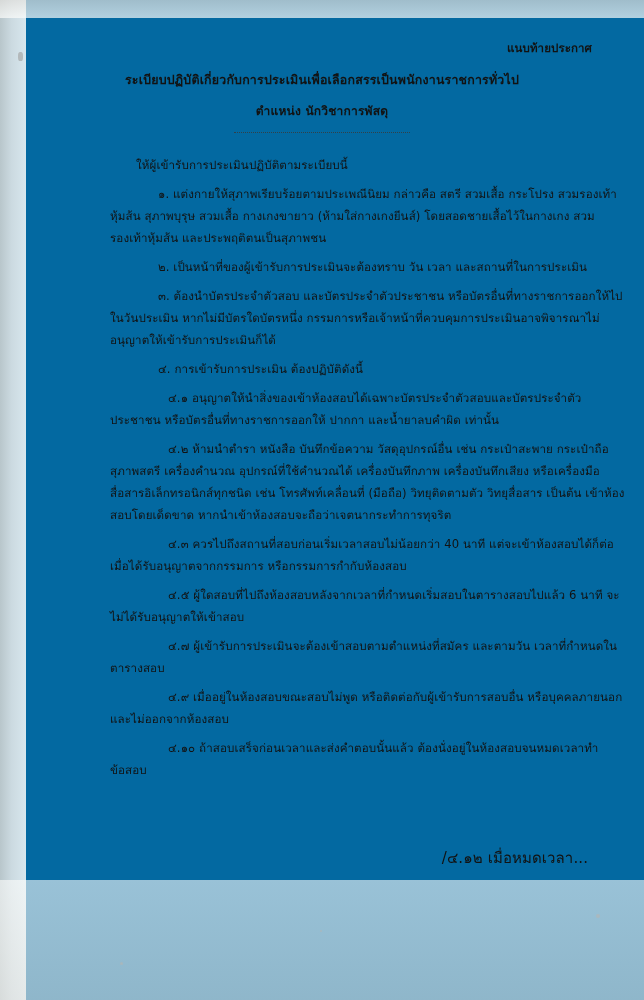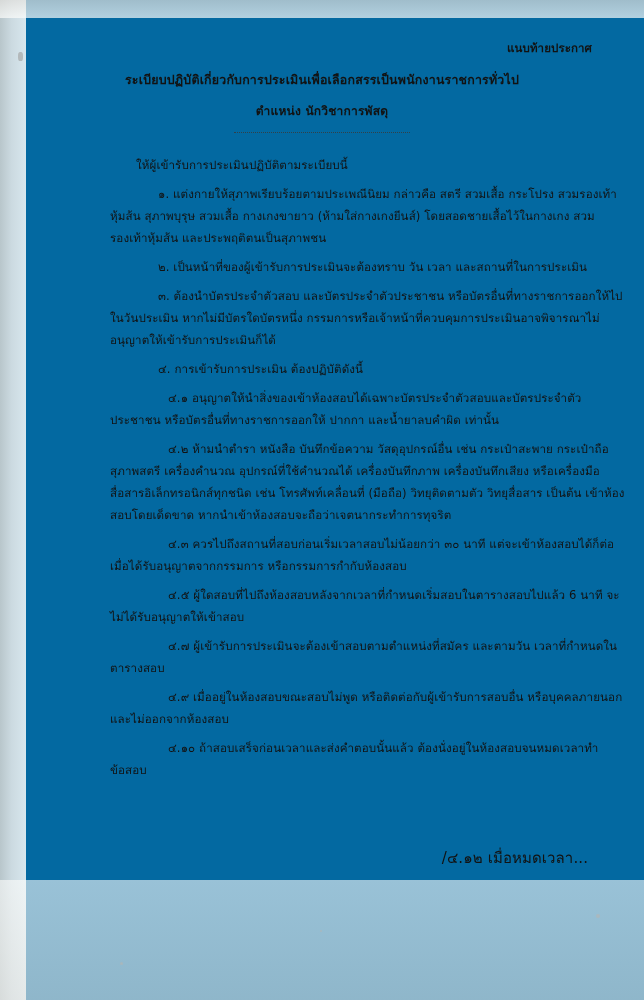--- a/index.html
+++ b/index.html
@@ -146,21 +146,21 @@
 
       <p class="para indent1">ให้ผู้เข้ารับการประเมินปฏิบัติตามระเบียบนี้</p>
 
       <p class="para indent2 gap-sm">๑. แต่งกายให้สุภาพเรียบร้อยตามประเพณีนิยม กล่าวคือ สตรี สวมเสื้อ กระโปรง สวมรองเท้าหุ้มส้น สุภาพบุรุษ สวมเสื้อ กางเกงขายาว (ห้ามใส่กางเกงยีนส์) โดยสอดชายเสื้อไว้ในกางเกง สวมรองเท้าหุ้มส้น และประพฤติตนเป็นสุภาพชน</p>
       <p class="para indent2 gap-sm">๒. เป็นหน้าที่ของผู้เข้ารับการประเมินจะต้องทราบ วัน เวลา และสถานที่ในการประเมิน</p>
       <p class="para indent2 gap-sm">๓. ต้องนำบัตรประจำตัวสอบ และบัตรประจำตัวประชาชน หรือบัตรอื่นที่ทางราชการออกให้ไปในวันประเมิน หากไม่มีบัตรใดบัตรหนึ่ง กรรมการหรือเจ้าหน้าที่ควบคุมการประเมินอาจพิจารณาไม่อนุญาตให้เข้ารับการประเมินก็ได้</p>
       <p class="para indent2 gap-sm">๔. การเข้ารับการประเมิน ต้องปฏิบัติดังนี้</p>
 
       <p class="para indent3 gap-sm">๔.๑ อนุญาตให้นำสิ่งของเข้าห้องสอบได้เฉพาะบัตรประจำตัวสอบและบัตรประจำตัวประชาชน หรือบัตรอื่นที่ทางราชการออกให้ ปากกา และน้ำยาลบคำผิด เท่านั้น</p>
       <p class="para indent3 gap-sm">๔.๒ ห้ามนำตำรา หนังสือ บันทึกข้อความ วัสดุอุปกรณ์อื่น เช่น กระเป๋าสะพาย กระเป๋าถือสุภาพสตรี เครื่องคำนวณ อุปกรณ์ที่ใช้คำนวณได้ เครื่องบันทึกภาพ เครื่องบันทึกเสียง หรือเครื่องมือสื่อสารอิเล็กทรอนิกส์ทุกชนิด เช่น โทรศัพท์เคลื่อนที่ (มือถือ) วิทยุติดตามตัว วิทยุสื่อสาร เป็นต้น เข้าห้องสอบโดยเด็ดขาด หากนำเข้าห้องสอบจะถือว่าเจตนากระทำการทุจริต</p>
-      <p class="para indent3 gap-sm">๔.๓ ควรไปถึงสถานที่สอบก่อนเริ่มเวลาสอบไม่น้อยกว่า ๓๐ นาที แต่จะเข้าห้องสอบได้ก็ต่อเมื่อได้รับอนุญาตจากกรรมการ หรือกรรมการกำกับห้องสอบ</p>
+      <p class="para indent3 gap-sm">๔.๓ ควรไปถึงสถานที่สอบก่อนเริ่มเวลาสอบไม่น้อยกว่า 40 นาที แต่จะเข้าห้องสอบได้ก็ต่อเมื่อได้รับอนุญาตจากกรรมการ หรือกรรมการกำกับห้องสอบ</p>
       <p class="para indent3 gap-sm">๔.๕ ผู้ใดสอบที่ไปถึงห้องสอบหลังจากเวลาที่กำหนดเริ่มสอบในตารางสอบไปแล้ว 6 นาที จะไม่ได้รับอนุญาตให้เข้าสอบ</p>
       <p class="para indent3 gap-sm">๔.๗ ผู้เข้ารับการประเมินจะต้องเข้าสอบตามตำแหน่งที่สมัคร และตามวัน เวลาที่กำหนดในตารางสอบ</p>
       <p class="para indent3 gap-sm">๔.๙ เมื่ออยู่ในห้องสอบขณะสอบไม่พูด หรือติดต่อกับผู้เข้ารับการสอบอื่น หรือบุคคลภายนอก และไม่ออกจากห้องสอบ</p>
       <p class="para indent3 gap-sm">๔.๑๐ ถ้าสอบเสร็จก่อนเวลาและส่งคำตอบนั้นแล้ว ต้องนั่งอยู่ในห้องสอบจนหมดเวลาทำข้อสอบ</p>
 
     </div>
 
     <div class="footer-note">/๔.๑๒ เมื่อหมดเวลา...</div>
 
   </div>

